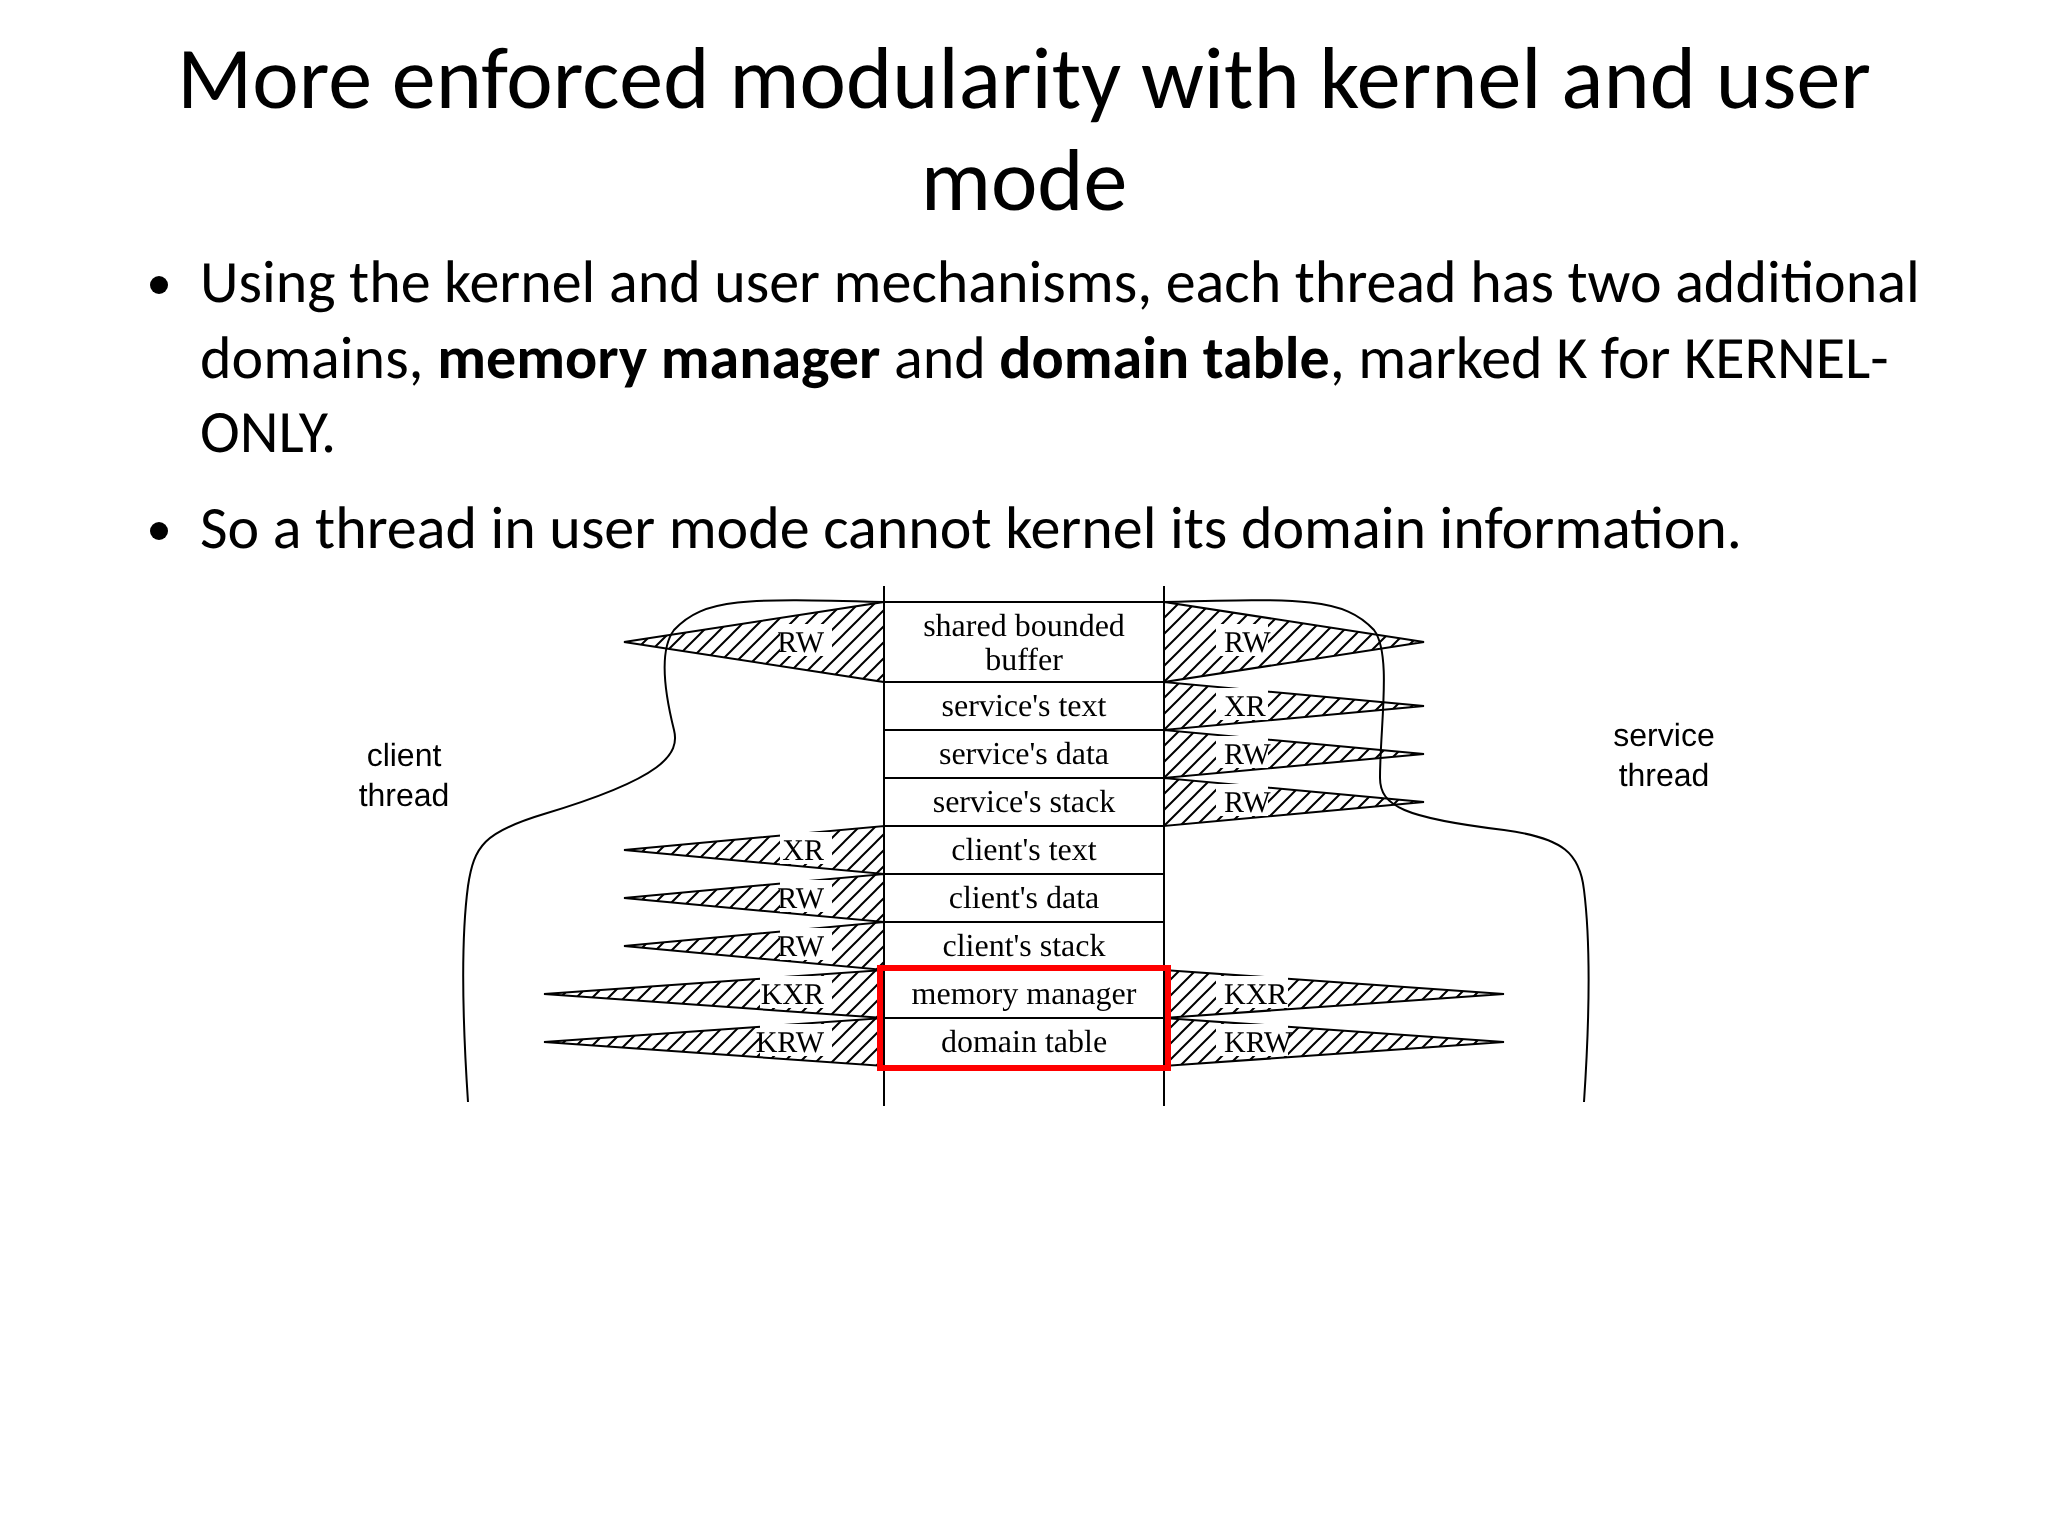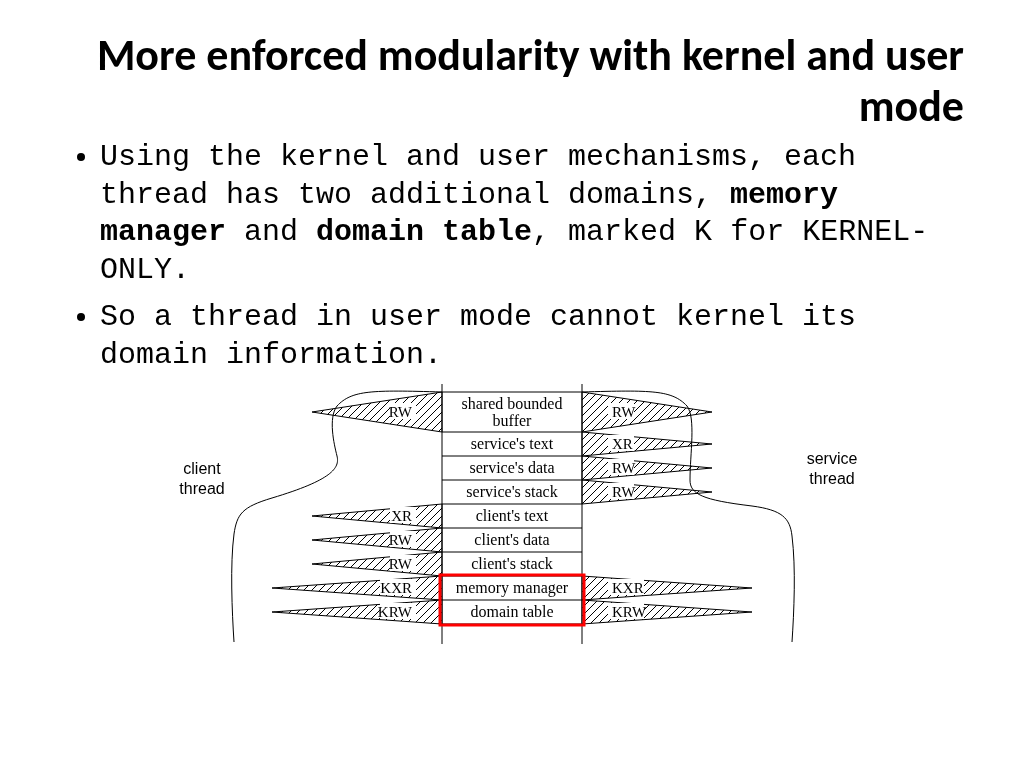--- a/index.html
+++ b/index.html
@@ -12,34 +12,33 @@
     color: #000;
   }
   .slide {
     width: 1024px;
     height: 768px;
     box-sizing: border-box;
     padding: 10px 60px 0 60px;
   }
   .title {
     font-size: 44px;
-    text-align: right;
+    text-align: center;
     line-height: 1.15;
-    margin: 20px 0 8px 0;
-    font-weight: 700;
+    margin: 4px 0 8px 0;
+    font-weight: 400;
   }
   ul.body {
     font-size: 30px;
     line-height: 1.25;
     margin: 0 0 0 20px;
     padding: 0 0 0 20px;
   }
   ul.body li {
     margin-bottom: 10px;
-    font-family: Liberation Mono, monospace;
   }
   .bold { font-weight: 700; }
 
   .diagram-wrap {
     display: flex;
     justify-content: center;
     margin-top: 8px;
   }
   svg.diagram { display: block; }
 

